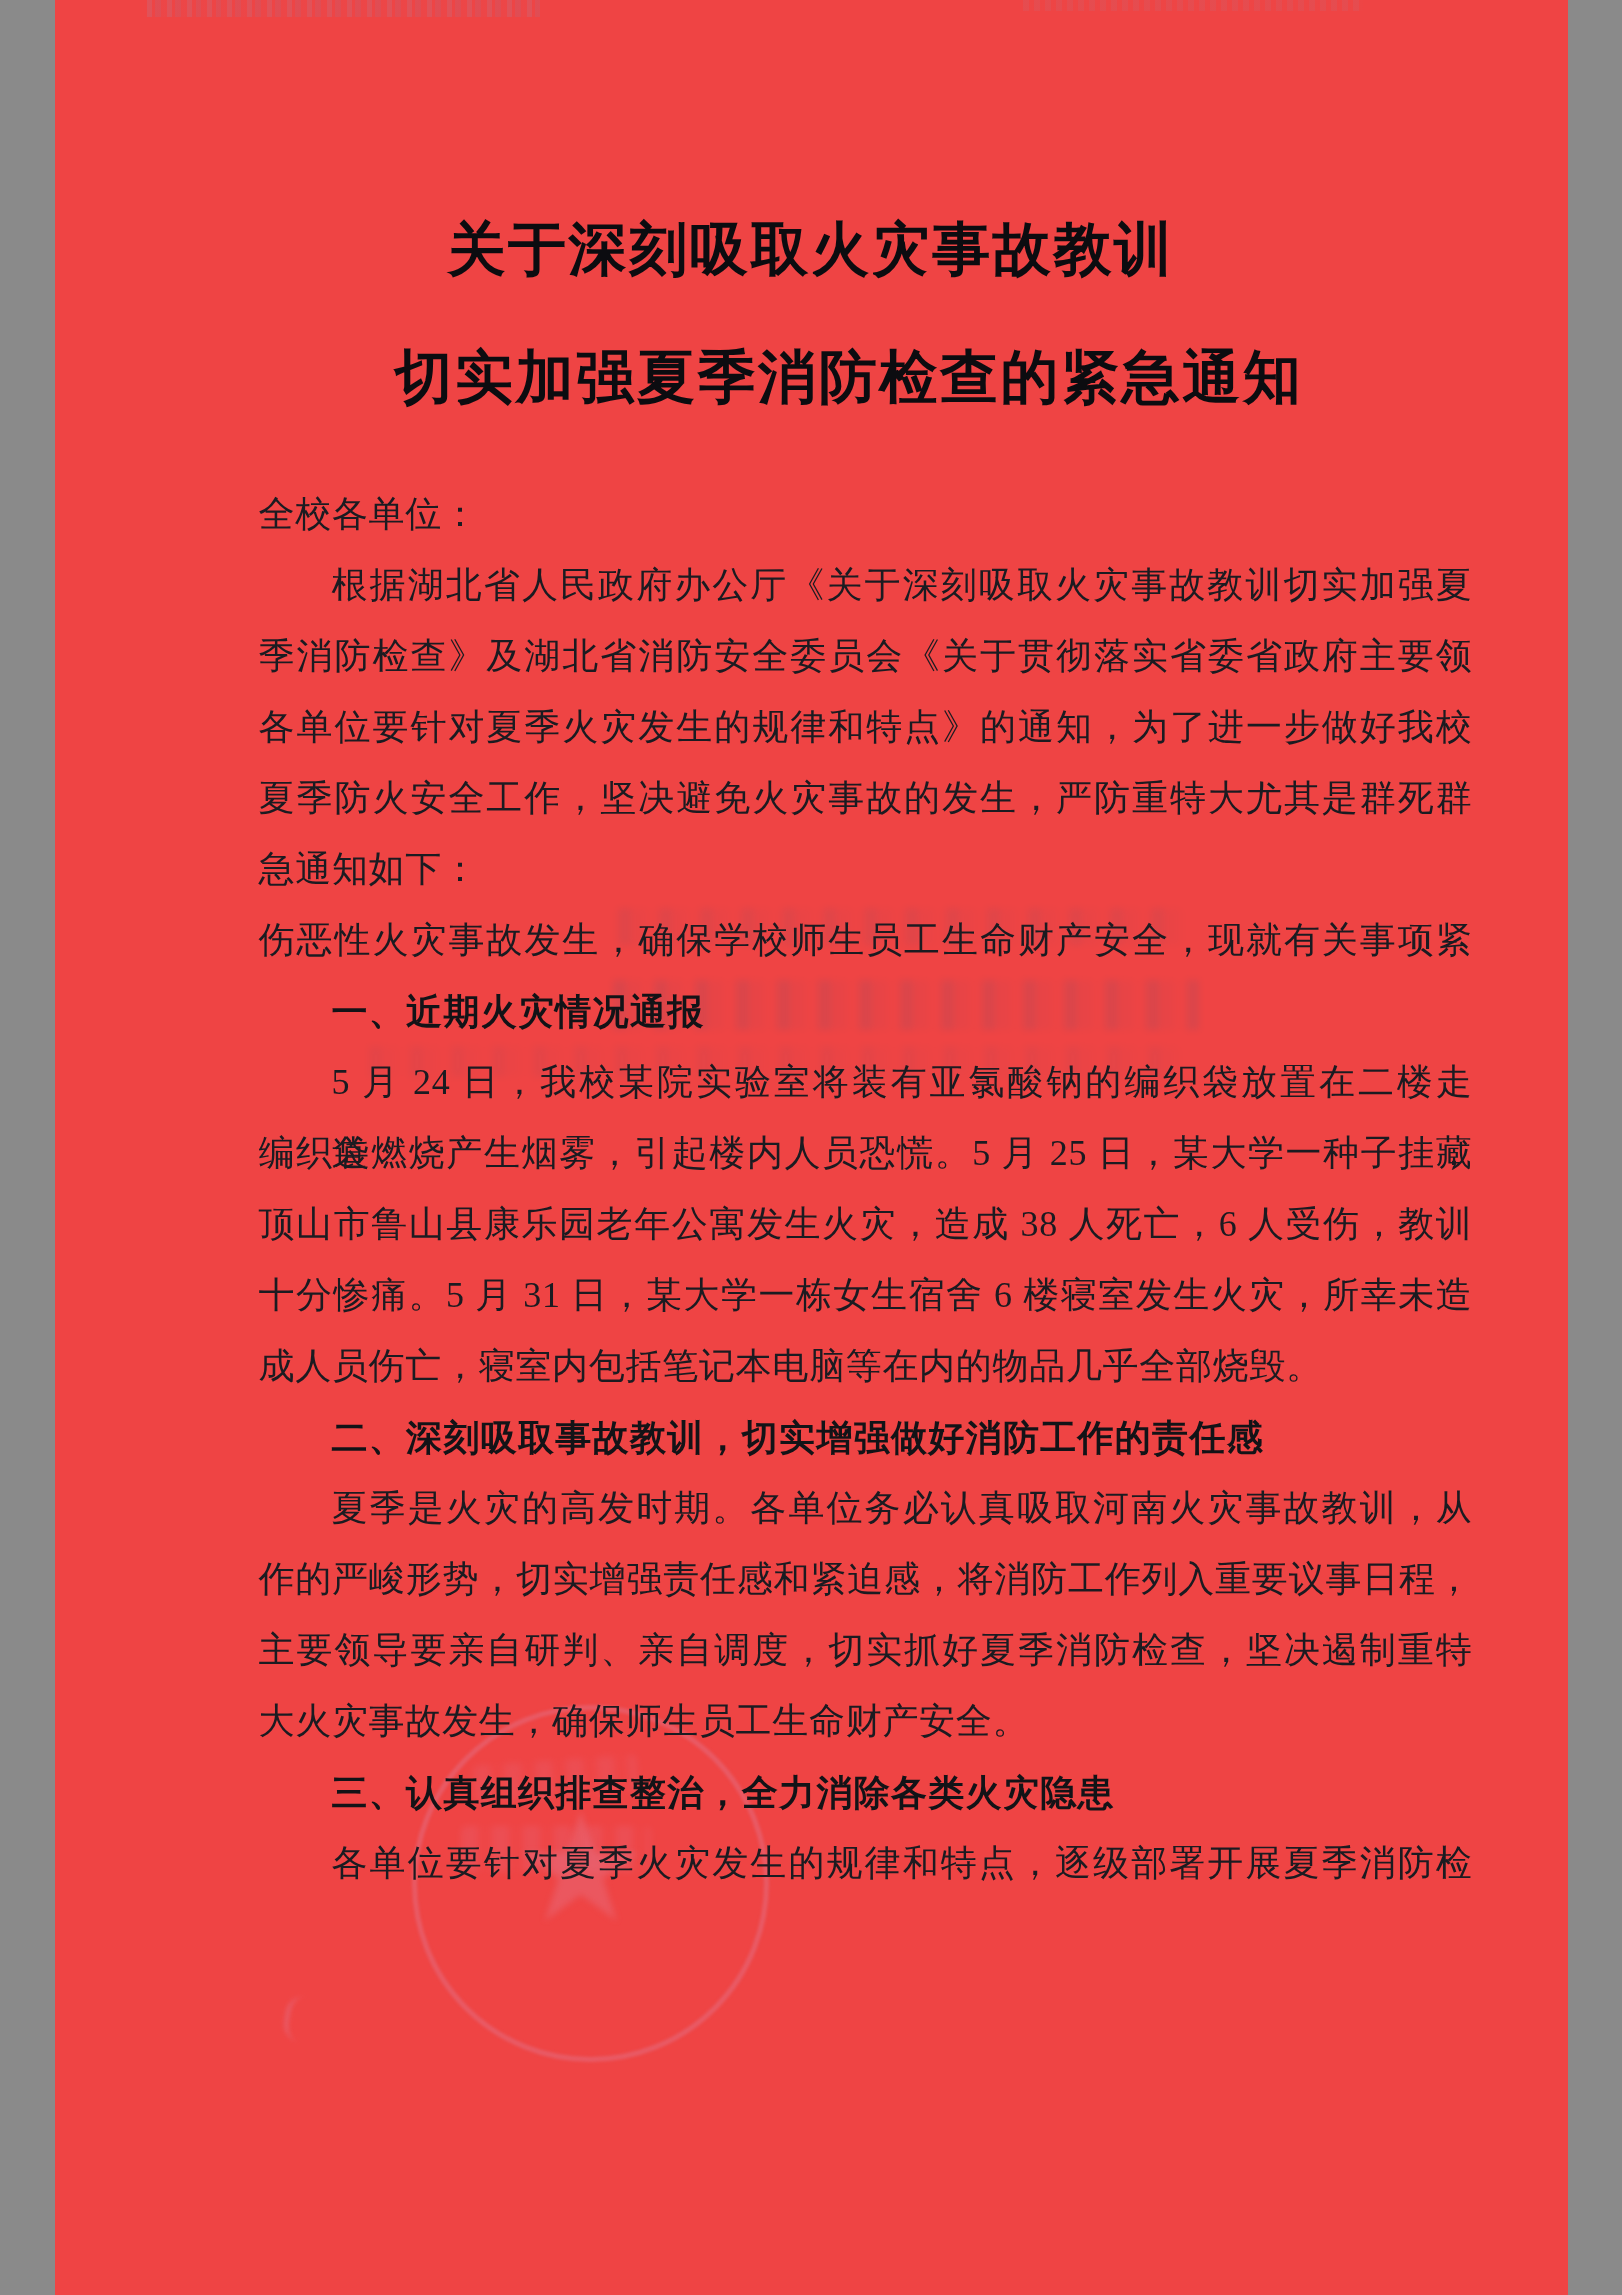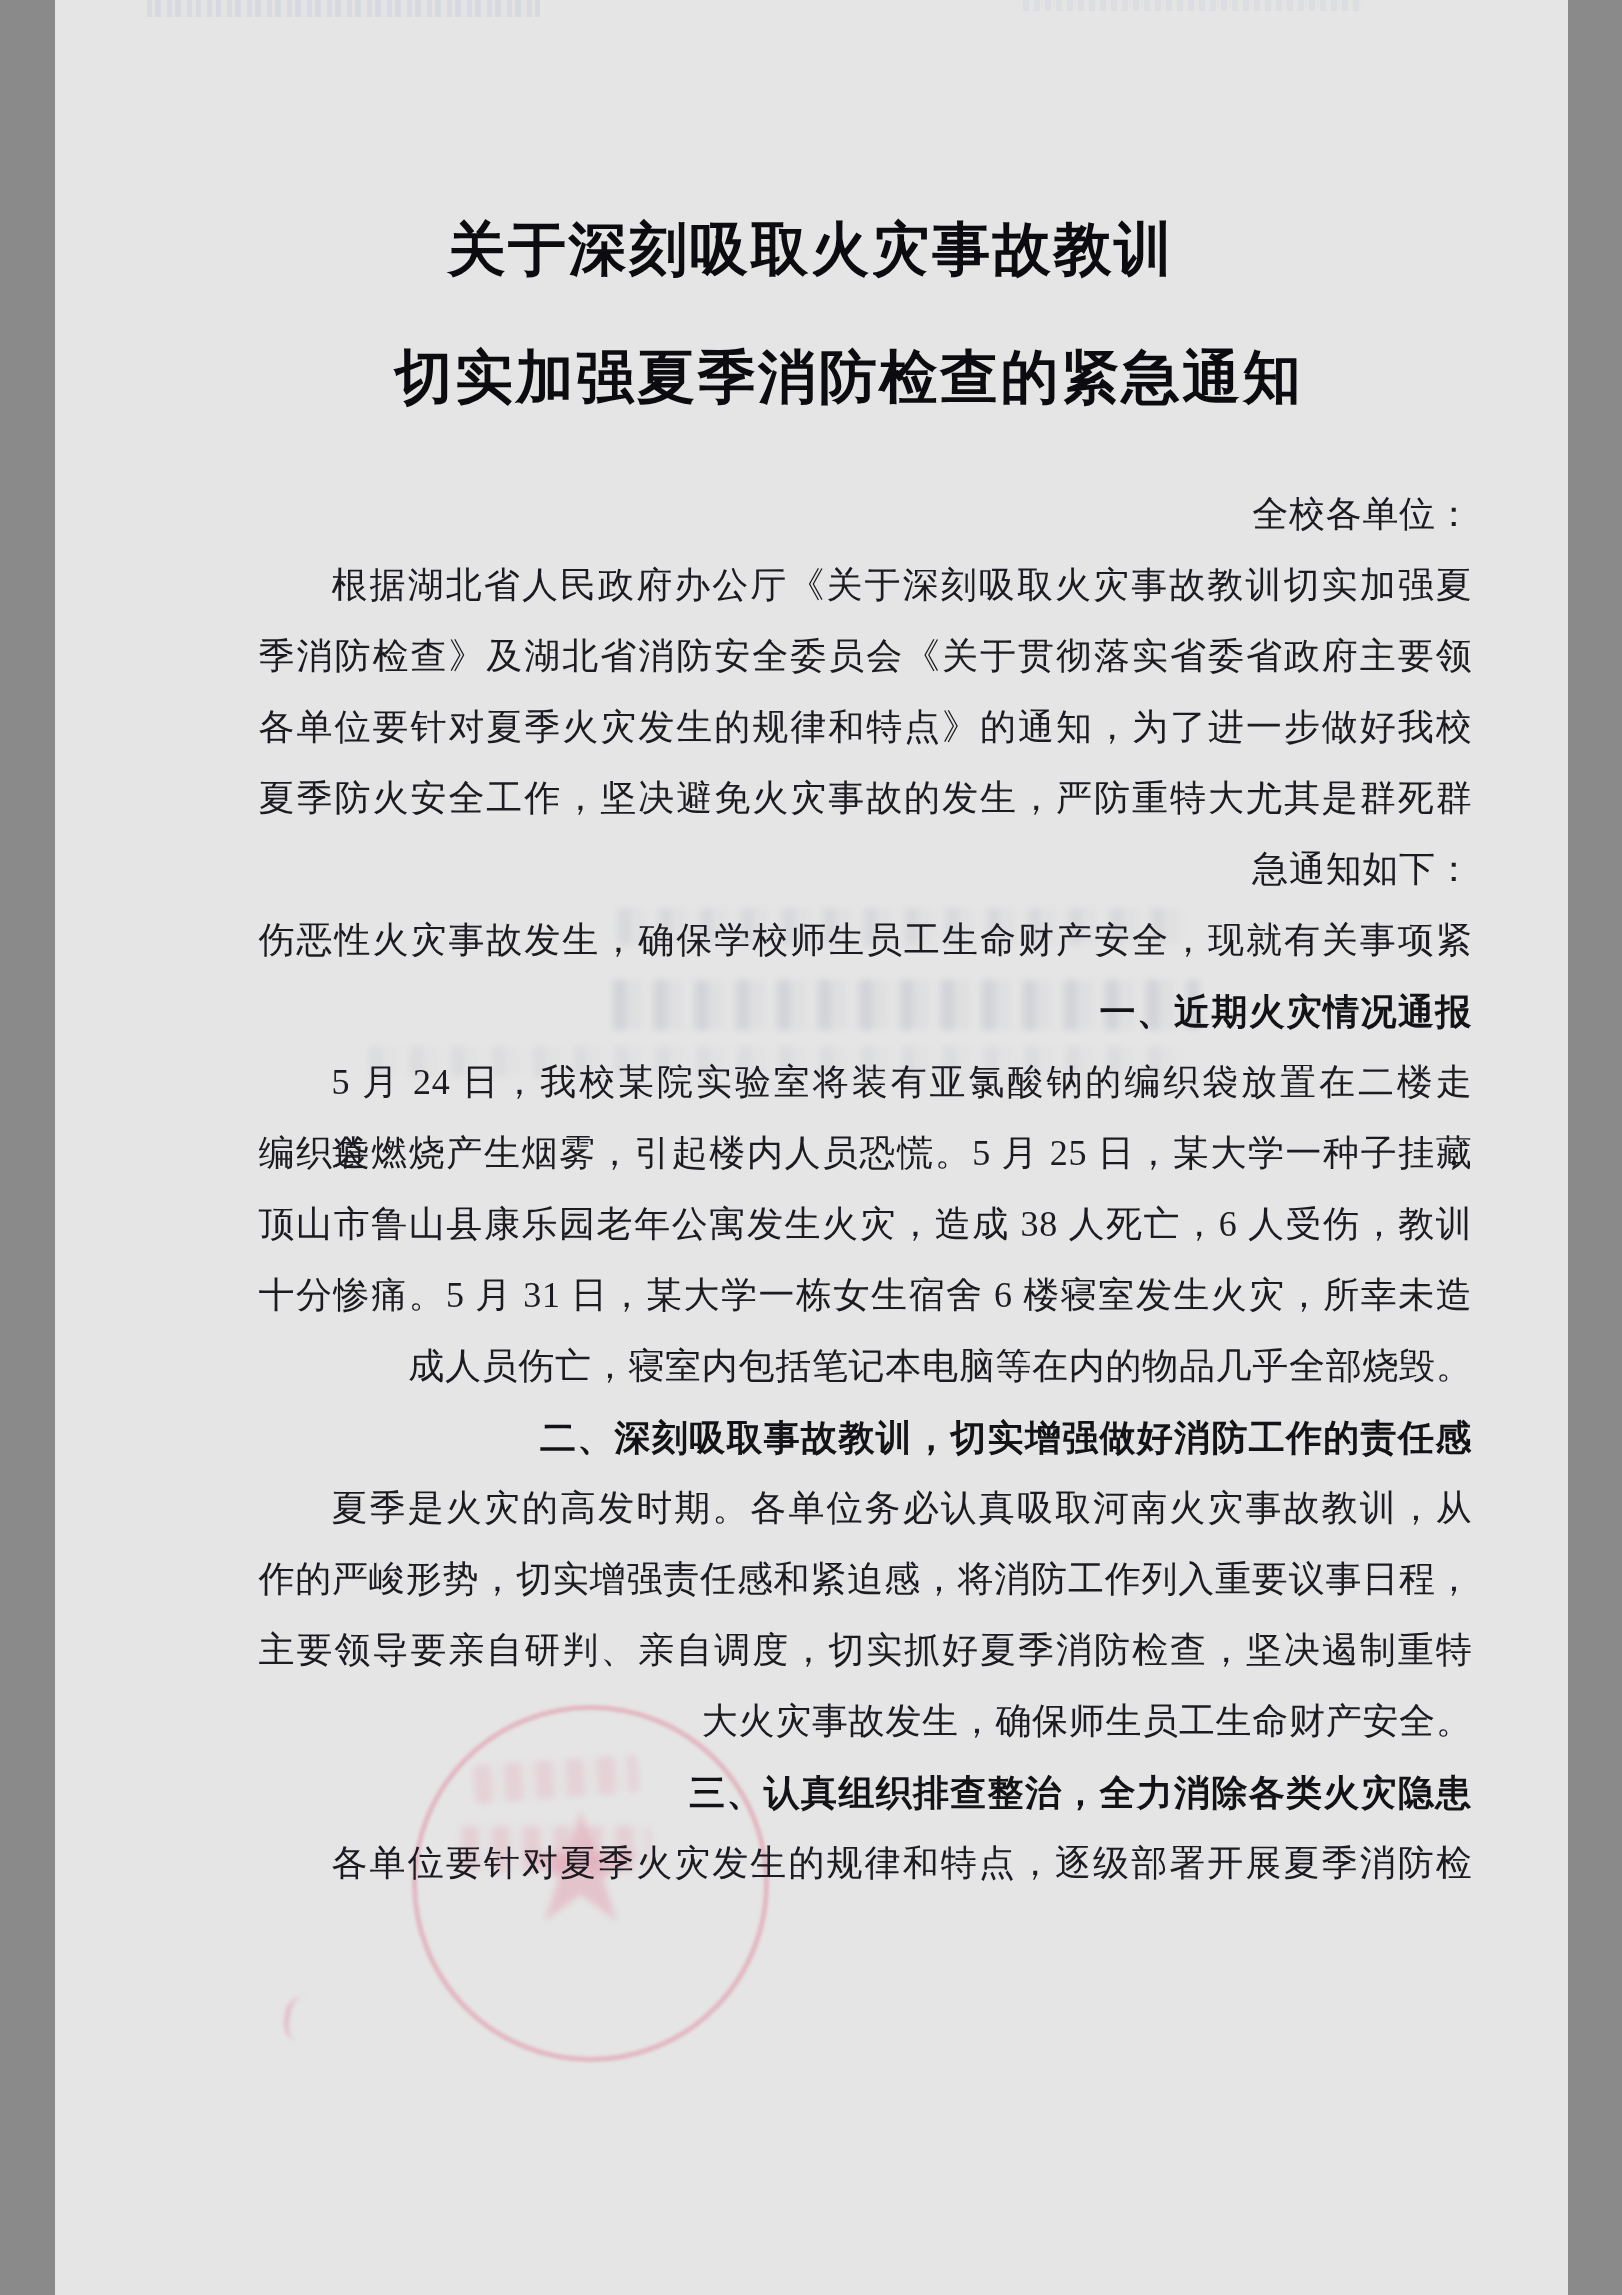--- a/index.html
+++ b/index.html
@@ -1,21 +1,21 @@
 <!DOCTYPE html>
 <html style="font-size:10.5px"><head>
 <meta charset="utf-8">
 <style>
   html, body { margin: 0; padding: 0; background: #8a8a8a; }
   .page {
     position: relative;
     width: 1513px;
     height: 2295px;
     margin: 0 auto;
-    background: #e5e5e5;
+    background: #ef4444;
     overflow: hidden;
     font-family: "Liberation Serif", "DejaVu Serif", serif;
   }
 
   
   .scan-noise-a {
     position: absolute; left: 92px; top: 0; width: 393px; height: 17px;
     background: repeating-linear-gradient(90deg,
       rgba(150,162,205,0.20) 0 4.6px, rgba(150,162,205,0.02) 4.6px 8.5px,
       rgba(120,135,190,0.16) 8.5px 14.4px, rgba(150,162,205,0.03) 14.4px 20px);
@@ -87,21 +87,21 @@
     position: absolute; left: 204px; top: 479px; width: 1214px;
     color: #1b1b21;
   }
   .line {
     font-size: 36px;
     line-height: 71px;
     height: 71px;
     letter-spacing: 0.7px;
   }
   .line.justify { text-align: justify; text-align-last: justify; text-justify: inter-character; }
-  .line.left    { text-align: right; }
+  .line.left    { text-align: left; }
   .line.indent  { padding-left: 73px; }
   .line.heading {
     font-family: "Liberation Sans", "DejaVu Sans", sans-serif;
     font-weight: 700;
     letter-spacing: 1.3px;
     color: #131317;
   }
 </style>
 </head>
 <body>

